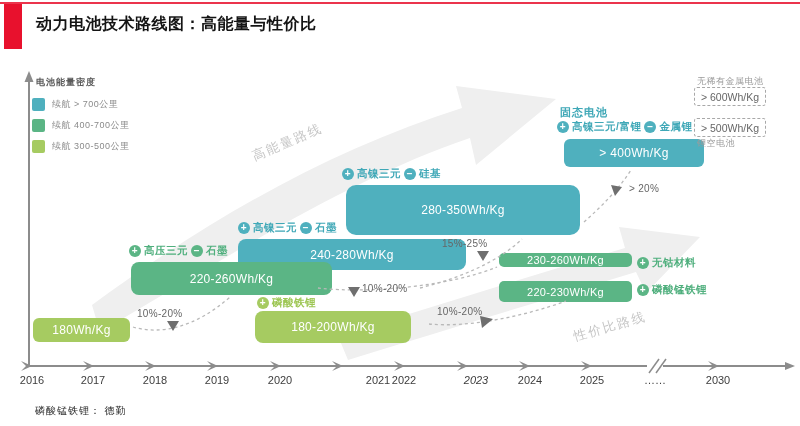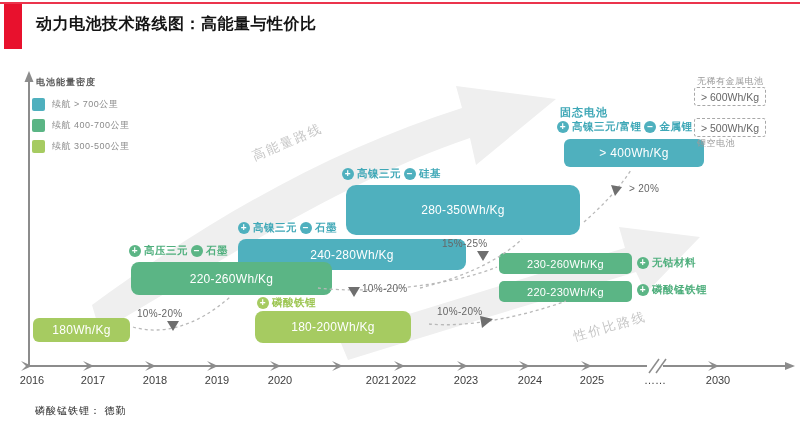--- a/index.html
+++ b/index.html
@@ -98,21 +98,21 @@
     </div>
   <div class="box lime-bg" style="left:255px;top:311px;width:156px;height:32px;">
       <span>180-200Wh/Kg</span>
     </div>
   <div class="box teal-bg" style="left:346px;top:185px;width:234px;height:50px;border-radius:10px;">
       <span>280-350Wh/Kg</span>
     </div>
   <div class="box teal-bg" style="left:564px;top:139px;width:140px;height:28px;border-radius:6px;">
       <span>&gt; 400Wh/Kg</span>
     </div>
-  <div class="box green-bg slim" style="left:499px;top:253px;width:133px;height:21px;">
+  <div class="box green-bg slim" style="left:499px;top:253px;width:133px;height:14px;">
       <span>230-260Wh/Kg</span>
     </div>
   <div class="box green-bg slim" style="left:499px;top:281px;width:133px;height:21px;">
       <span>220-230Wh/Kg</span>
     </div>
 
   <div class="tag green-tx" style="left:129px;top:244px;">
     <span class="pm green-bg">+</span>
     <span>高压三元</span>
     <span class="pm green-bg">−</span>
@@ -182,20 +182,20 @@
   <div class="pct" style="left:437px;top:306px;">10%-20%</div>
   <div class="pct" style="left:629px;top:183px;">&gt; 20%</div>
 
   <span class="year" style="left:32px;">2016</span>
   <span class="year" style="left:93px;">2017</span>
   <span class="year" style="left:155px;">2018</span>
   <span class="year" style="left:217px;">2019</span>
   <span class="year" style="left:280px;">2020</span>
   <span class="year" style="left:342px;margin-left:36px;">2021</span>
   <span class="year" style="left:404px;">2022</span>
-  <span class="year" style="left:466px;">2023</span>
+  <span class="year" style="left:476px;font-style:italic;">2023</span>
   <span class="year" style="left:530px;">2024</span>
   <span class="year" style="left:592px;">2025</span>
   <span class="year" style="left:655px;">……</span>
   <span class="year" style="left:718px;">2030</span>
 
   <div class="source">磷酸锰铁锂： 德勤</div>
 </div>
 
 </body></html>

